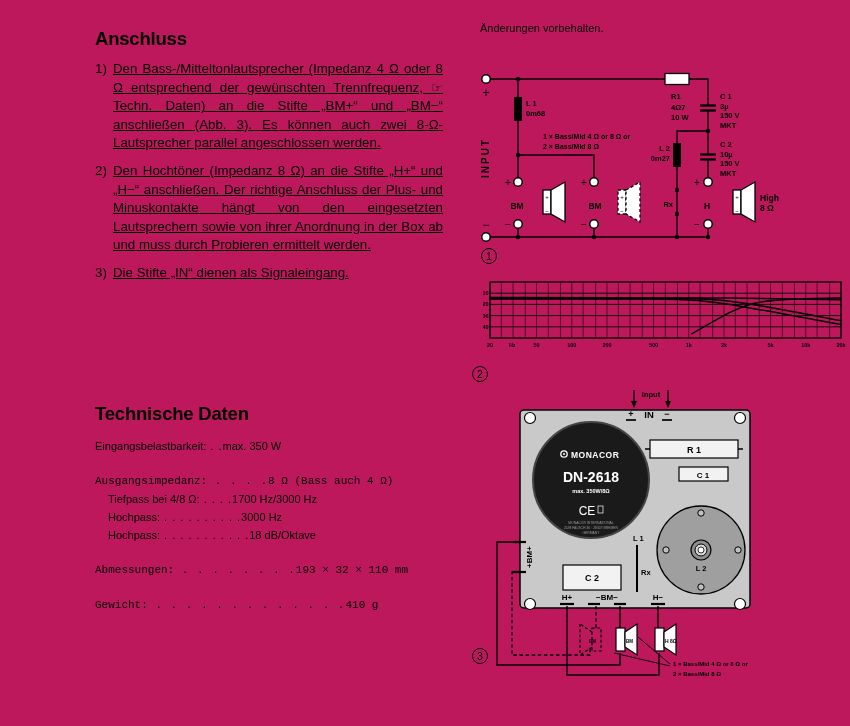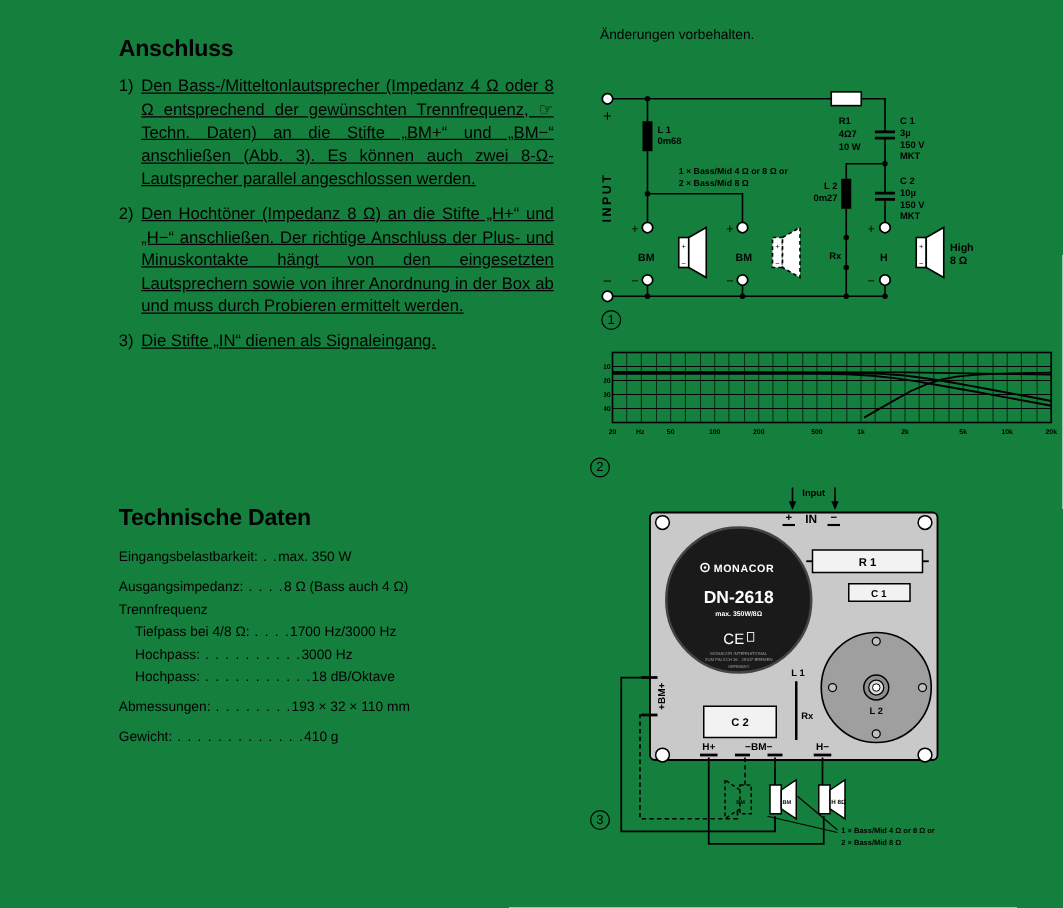--- a/index.html
+++ b/index.html
@@ -1,26 +1,26 @@
 <!DOCTYPE html>
 <html><head>
 <meta charset="utf-8">
 <style>
   html,body{margin:0;padding:0;background:#fff;}
-  .page{position:relative;width:850px;height:726px;background:#15803d;overflow:hidden;
+  .page{position:relative;width:850px;height:726px;background:#be185d;overflow:hidden;
         font-family:"Liberation Sans",sans-serif;color:#000;}
   .sec-title{font-size:18.5px;font-weight:700;margin:0 0 10px 0;letter-spacing:-0.2px;}
   .anschluss{position:absolute;left:95px;top:28px;width:348px;}
   .item{display:flex;margin-bottom:9px;font-size:13.3px;line-height:18.6px;}
   .item-num{width:18px;flex:none;}
   .item-text{flex:1;text-align:justify;text-decoration:underline;}
   .techdaten{position:absolute;left:95px;top:403px;width:348px;}
   .techdaten .sec-title{margin-bottom:12px;}
   .spec-row{font-size:11px;line-height:18px;white-space:nowrap;}
-  .spec-row.gap{margin-top:6px;}
+  .spec-row.gap{margin-top:17px;font-family:Liberation Mono, monospace;}
   .spec-row.indent{padding-left:13px;}
   .dots{letter-spacing:1px;}
   .notice{position:absolute;left:480px;top:22px;font-size:11px;}
   .fignum{position:absolute;width:16px;height:16px;border:1.4px solid #000;border-radius:50%;
           font-size:10.5px;font-weight:400;text-align:center;line-height:15px;box-sizing:border-box;}
   svg{position:absolute;}
   svg text{font-family:"Liberation Sans",sans-serif;}
 </style>
 </head>
 <body>
@@ -40,21 +40,20 @@
     <div class="item">
       <span class="item-num">3)</span>
       <span class="item-text">Die Stifte „IN“ dienen als Signaleingang.</span>
     </div>
   </div>
 
   <div class="techdaten">
     <h2 class="sec-title">Technische Daten</h2>
     <div class="spec-row"><span>Eingangsbelastbarkeit:</span><span class="dots"> . .</span><span>max. 350 W</span></div>
     <div class="spec-row gap"><span>Ausgangsimpedanz:</span><span class="dots"> . . . .</span><span>8 Ω (Bass auch 4 Ω)</span></div>
-    <div class="spec-row"><span>Trennfrequenz</span></div>
     <div class="spec-row indent"><span>Tiefpass bei 4/8 Ω:</span><span class="dots"> . . . .</span><span>1700 Hz/3000 Hz</span></div>
     <div class="spec-row indent"><span>Hochpass:</span><span class="dots"> . . . . . . . . . .</span><span>3000 Hz</span></div>
     <div class="spec-row indent"><span>Hochpass:</span><span class="dots"> . . . . . . . . . . .</span><span>18 dB/Oktave</span></div>
     <div class="spec-row gap"><span>Abmessungen:</span><span class="dots"> . . . . . . . .</span><span>193 × 32 × 110 mm</span></div>
     <div class="spec-row gap"><span>Gewicht:</span><span class="dots"> . . . . . . . . . . . . .</span><span>410 g</span></div>
   </div>
 
   <div class="notice">Änderungen vorbehalten.</div>
 
   <svg width="372" height="190" viewBox="0 0 372 190" style="left:478px;top:60px;">

